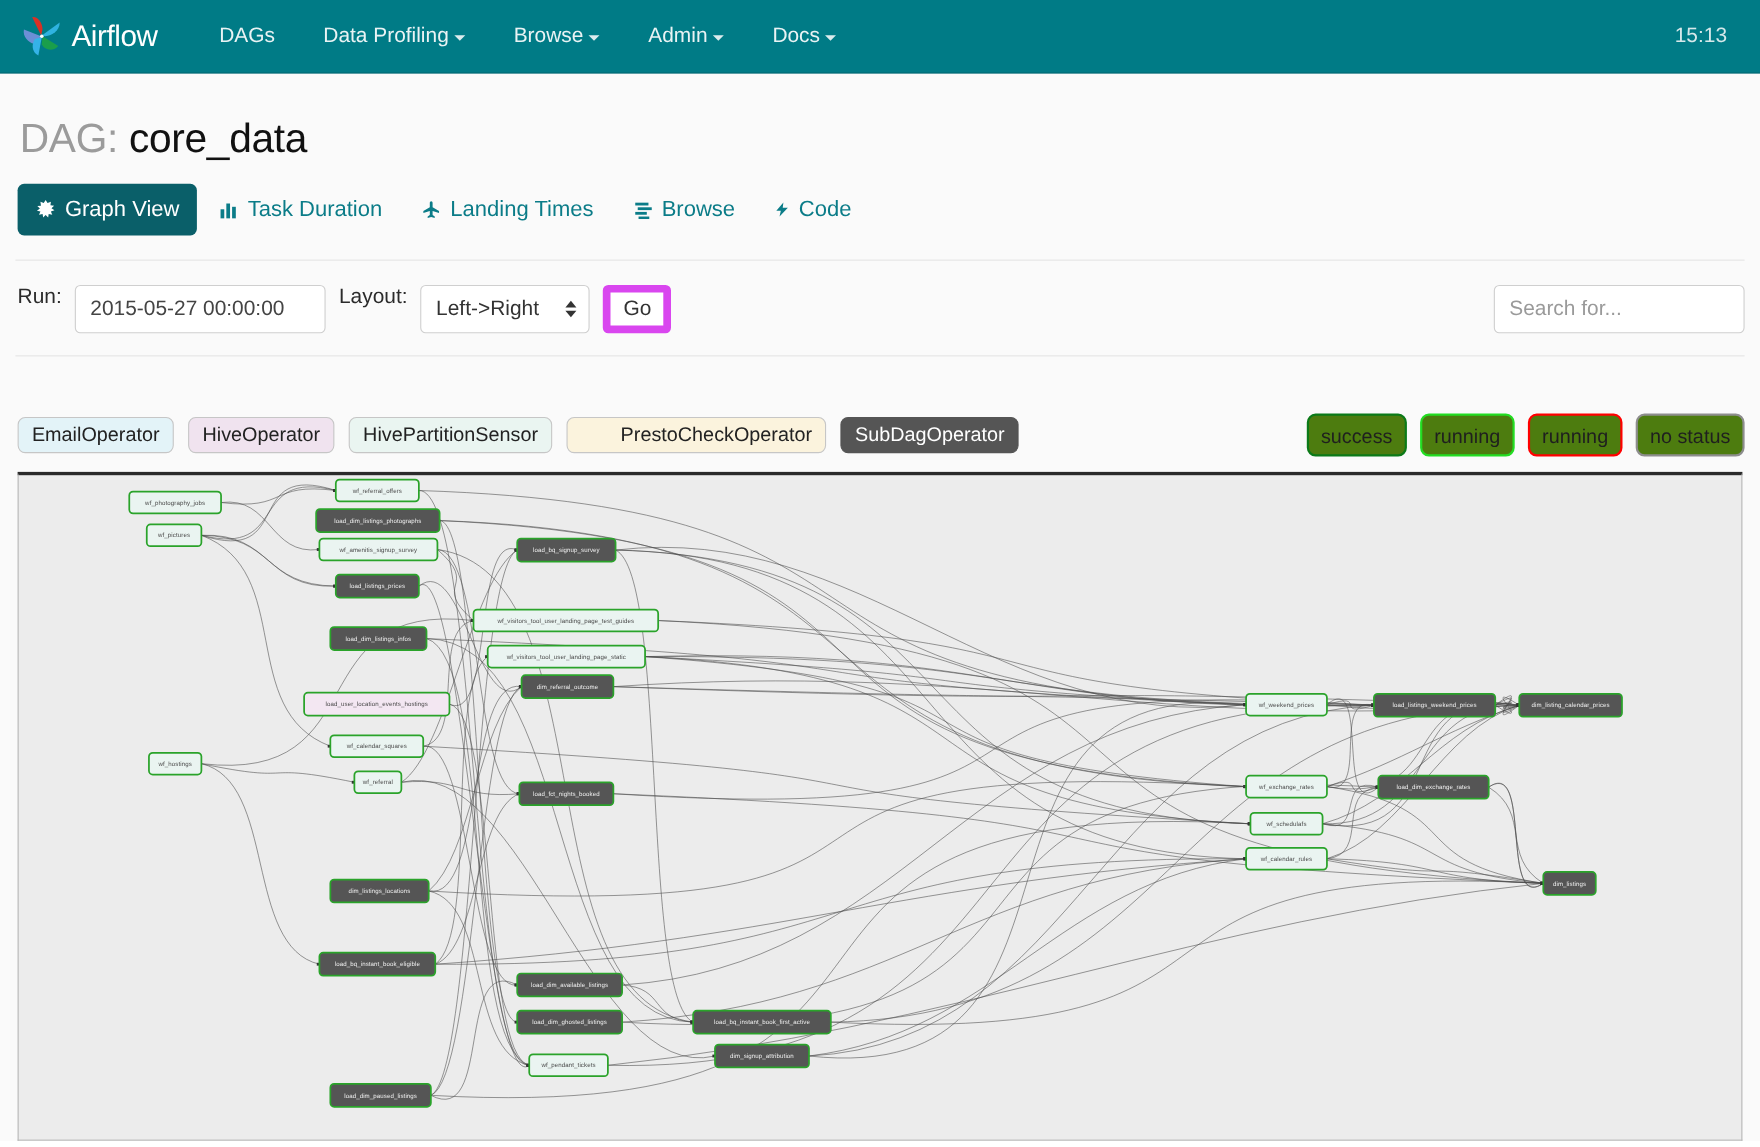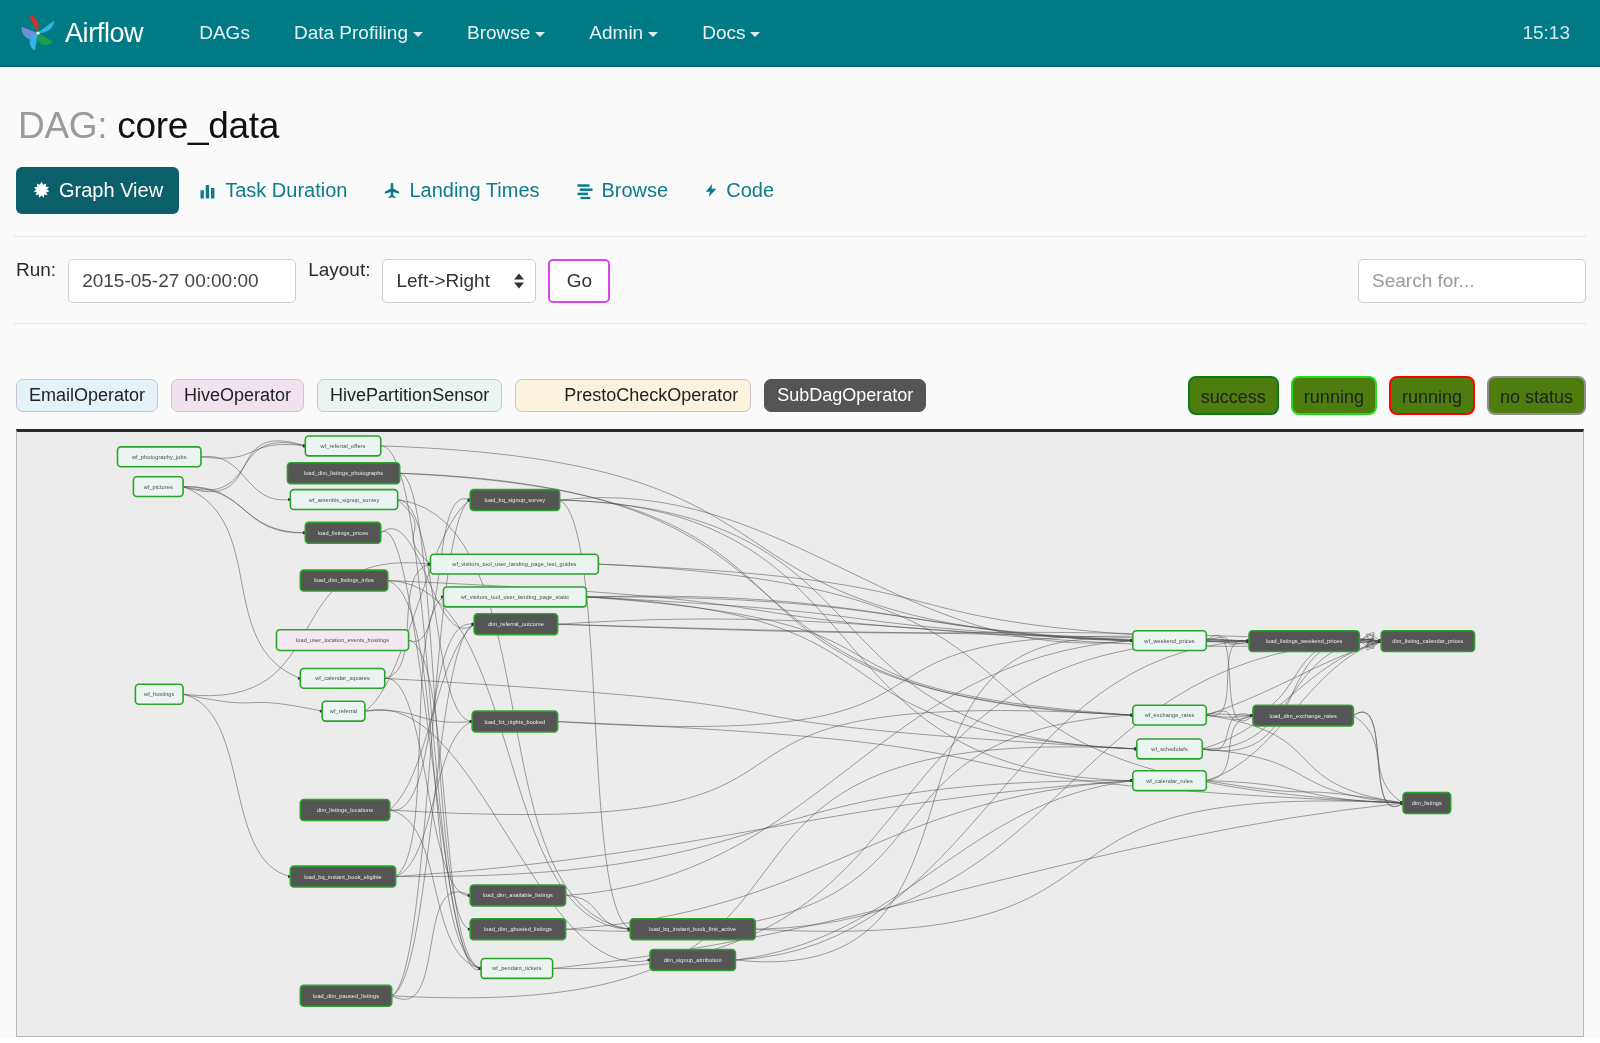--- a/index.html
+++ b/index.html
@@ -141,21 +141,21 @@
   .spin-up, .spin-dn {
     width: 0; height: 0;
     border-left: 5px solid transparent;
     border-right: 5px solid transparent;
   }
   .spin-up { border-bottom: 6px solid #333; }
   .spin-dn { border-top: 6px solid #333; }
   .go-btn {
     height: 44px;
     min-width: 62px;
-    border: 2px solid #d946ef;
+    border: 7px solid #d946ef;
     border-radius: 5px;
     background: #fff;
     font-size: 19px;
     color: #333;
     cursor: pointer;
     font-family: "Liberation Sans", sans-serif;
   }
   #search-input {
     margin-left: auto;
     width: 228px;

